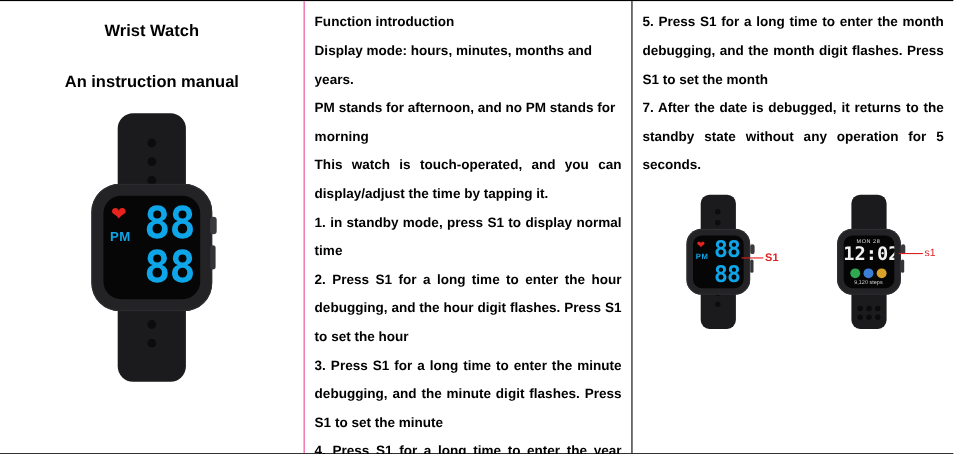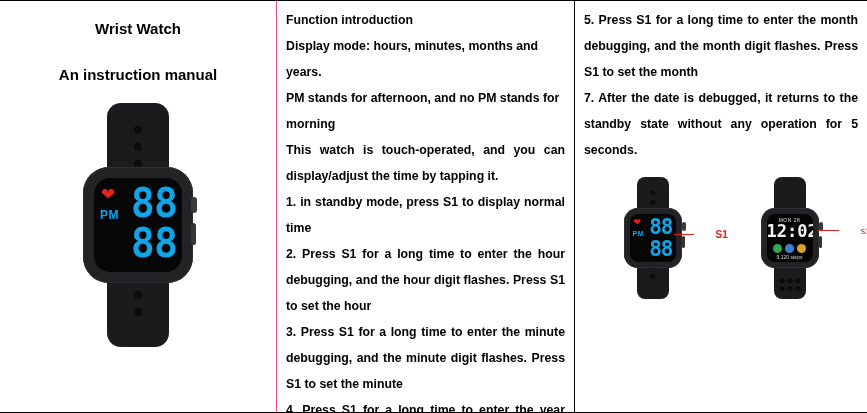--- a/index.html
+++ b/index.html
@@ -271,21 +271,20 @@
   .alt-band-dots div {
     width: 5px; height: 5px; border-radius: 50%; background: #0b0b0c;
   }
 
   
   .callout {
     position: absolute;
     display: flex;
     align-items: center;
     white-space: nowrap;
-    gap: 20px;
   }
   .callout .line {
     height: 1px;
     background: #e02020;
   }
   .callout .lbl {
     color: #e02020;
     font-size: 10px;
     font-weight: bold;
     margin-left: 2px;

